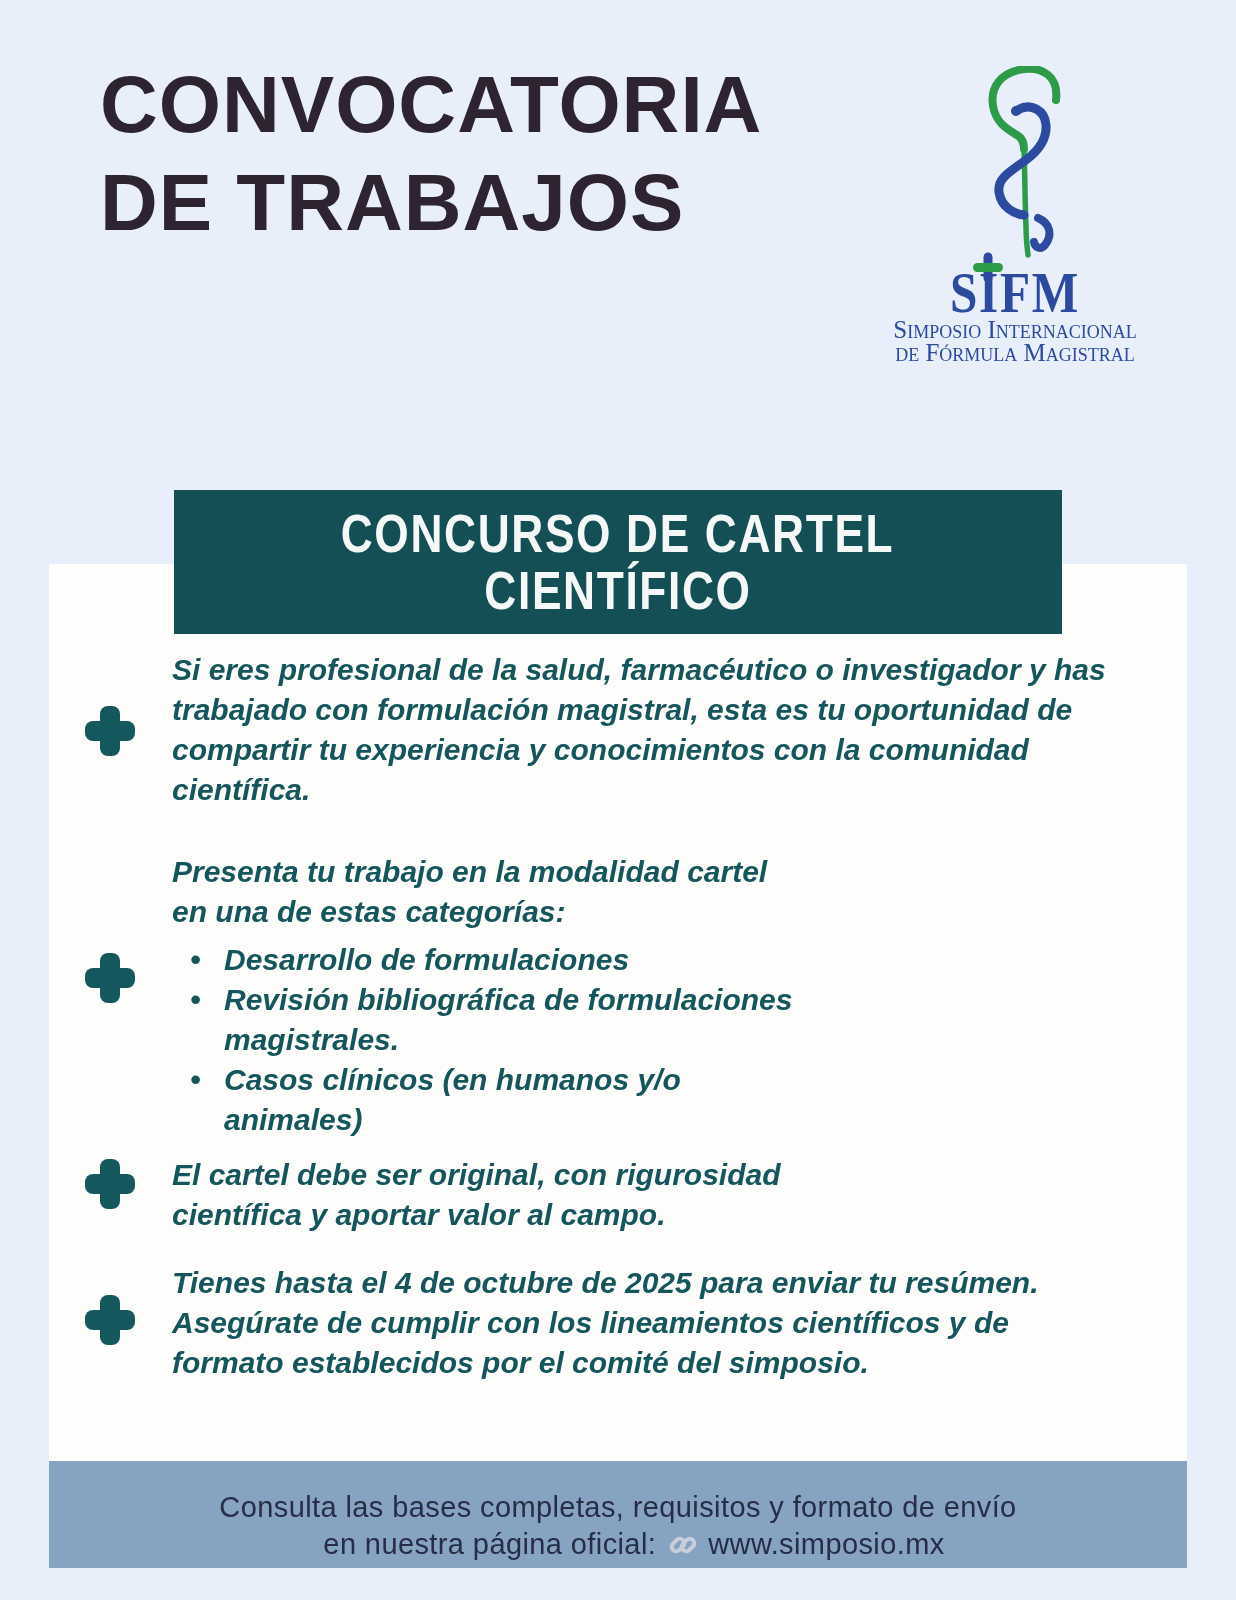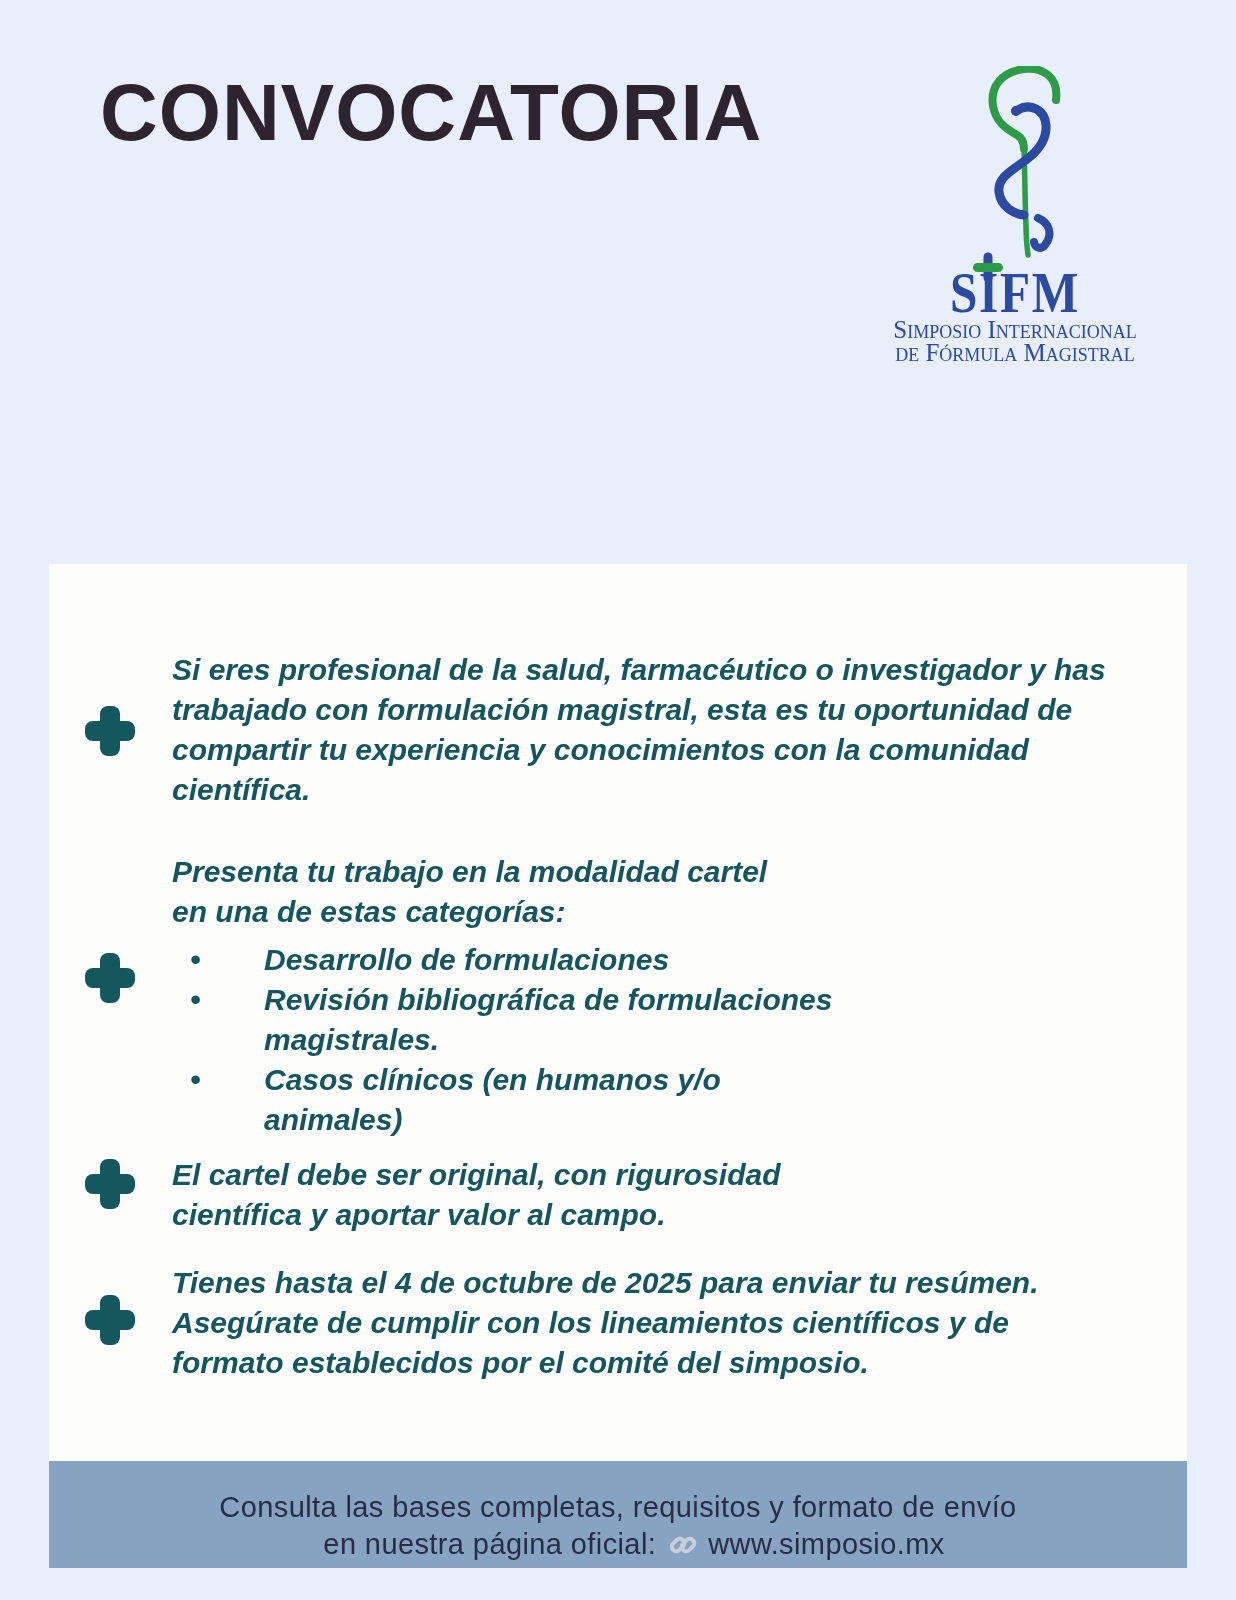--- a/index.html
+++ b/index.html
@@ -9,21 +9,21 @@
     font-family:"Liberation Sans", sans-serif;
   }
   .stage{position:absolute;inset:0;}
   
   .panel{
     position:absolute;left:49px;top:564px;width:1138px;height:897px;
     background:#fdfdfb;
   }
   
   .title{
-    position:absolute;left:100px;top:64px;width:800px;
+    position:absolute;left:100px;top:56px;width:800px;
     font-size:80px;line-height:98px;font-weight:bold;letter-spacing:1px;
     color:#2e2431;
   }
   
   .banner{
     position:absolute;left:174px;top:490px;width:888px;height:144px;
     background:#144f55;color:#f4f8f6;
     display:flex;flex-direction:column;align-items:center;justify-content:center;
     text-align:center;
   }
@@ -33,21 +33,21 @@
   }
   
   .body-text{
     position:absolute;left:172px;color:#15555c;font-weight:bold;
     font-size:30px;line-height:40px;font-style:italic;
   }
   .pre{white-space:pre-line;}
   .cat-list{margin-top:8px;}
   .cat-item{display:flex;align-items:flex-start;}
   .cat-dot{width:34px;flex:0 0 34px;text-align:left;padding-left:18px;font-size:30px;line-height:40px;}
-  .cat-text{max-width:700px;margin-left:40px;}
+  .cat-text{max-width:700px;}
   
   .plus{position:absolute;left:82px;width:56px;height:52px;}
   
   .footer{
     position:absolute;left:49px;top:1461px;width:1138px;height:107px;
     background:#86a4c2;color:#272c47;text-align:center;
     font-size:29px;line-height:36px;font-weight:normal;letter-spacing:0.4px;
     padding-top:28px;box-sizing:border-box;
   }
   .footer .row2{margin-top:1px;padding-left:32px;}
@@ -56,39 +56,44 @@
 </style>
 </head>
 <body>
 
 <div class="stage">
 
   <div class="panel"></div>
 
   <div class="title">
     <div>CONVOCATORIA</div>
+    <div>DE TRABAJOS</div>
   </div>
 
   <svg class="logo" viewBox="0 0 270 300">
     <g>
       <path d="M 168,34 C 171,10 154,1 136,3 C 113,6 102,21 105,40 C 108,58 121,64 129,69 C 134,72 136,77 136,83" fill="none" stroke="#2e9b49" stroke-width="8" stroke-linecap="round"></path>
       <path d="M 136,83 C 137,110 137,140 138,160 C 138,172 139,181 140,189" fill="none" stroke="#2e9b49" stroke-width="5.5" stroke-linecap="round"></path>
       <circle cx="128" cy="45" r="5" fill="#2b4aa0"></circle>
       <path d="M 128,45 C 143,35 157,45 158,59 C 159,73 150,85 138,94 C 123,105 109,112 111,126 C 113,141 126,148 136,149" fill="none" stroke="#2b4aa0" stroke-width="9" stroke-linecap="round"></path>
       <path d="M 150,152 C 162,157 165,169 157,179 C 153,184 147,182 146,176" fill="none" stroke="#2b4aa0" stroke-width="8" stroke-linecap="round"></path>
     </g>
     <g>
       <rect x="95.5" y="186.5" width="9" height="30" rx="4.5" fill="#2b4aa0"></rect>
       <rect x="85" y="197" width="30" height="9" rx="4.5" fill="#2e9b49"></rect>
     </g>
     <text transform="translate(127 246) scale(0.85 1)" x="0" y="0" text-anchor="middle" font-family="Liberation Serif, serif" font-size="58" font-weight="bold" letter-spacing="2" fill="#2b4aa0">SIFM</text>
     <text x="127" y="272" text-anchor="middle" font-family="Liberation Serif, serif" font-size="25" fill="#2b4aa0" style="font-variant:small-caps">Simposio Internacional</text>
     <text x="127" y="295" text-anchor="middle" font-family="Liberation Serif, serif" font-size="25" fill="#2b4aa0" style="font-variant:small-caps">de Fórmula Magistral</text>
   </svg>
 
+  <div class="banner">
+    <span class="banner-line">CONCURSO DE CARTEL</span>
+    <span class="banner-line">CIENTÍFICO</span>
+  </div>
 
   <svg class="plus" style="top:705px" viewBox="0 0 52 52">
       <g fill="#14575d">
         <rect x="16" y="1" width="20" height="50" rx="8"></rect>
         <rect x="1" y="16" width="50" height="20" rx="8"></rect>
       </g>
     </svg>
   <svg class="plus" style="top:952px" viewBox="0 0 52 52">
       <g fill="#14575d">
         <rect x="16" y="1" width="20" height="50" rx="8"></rect>

